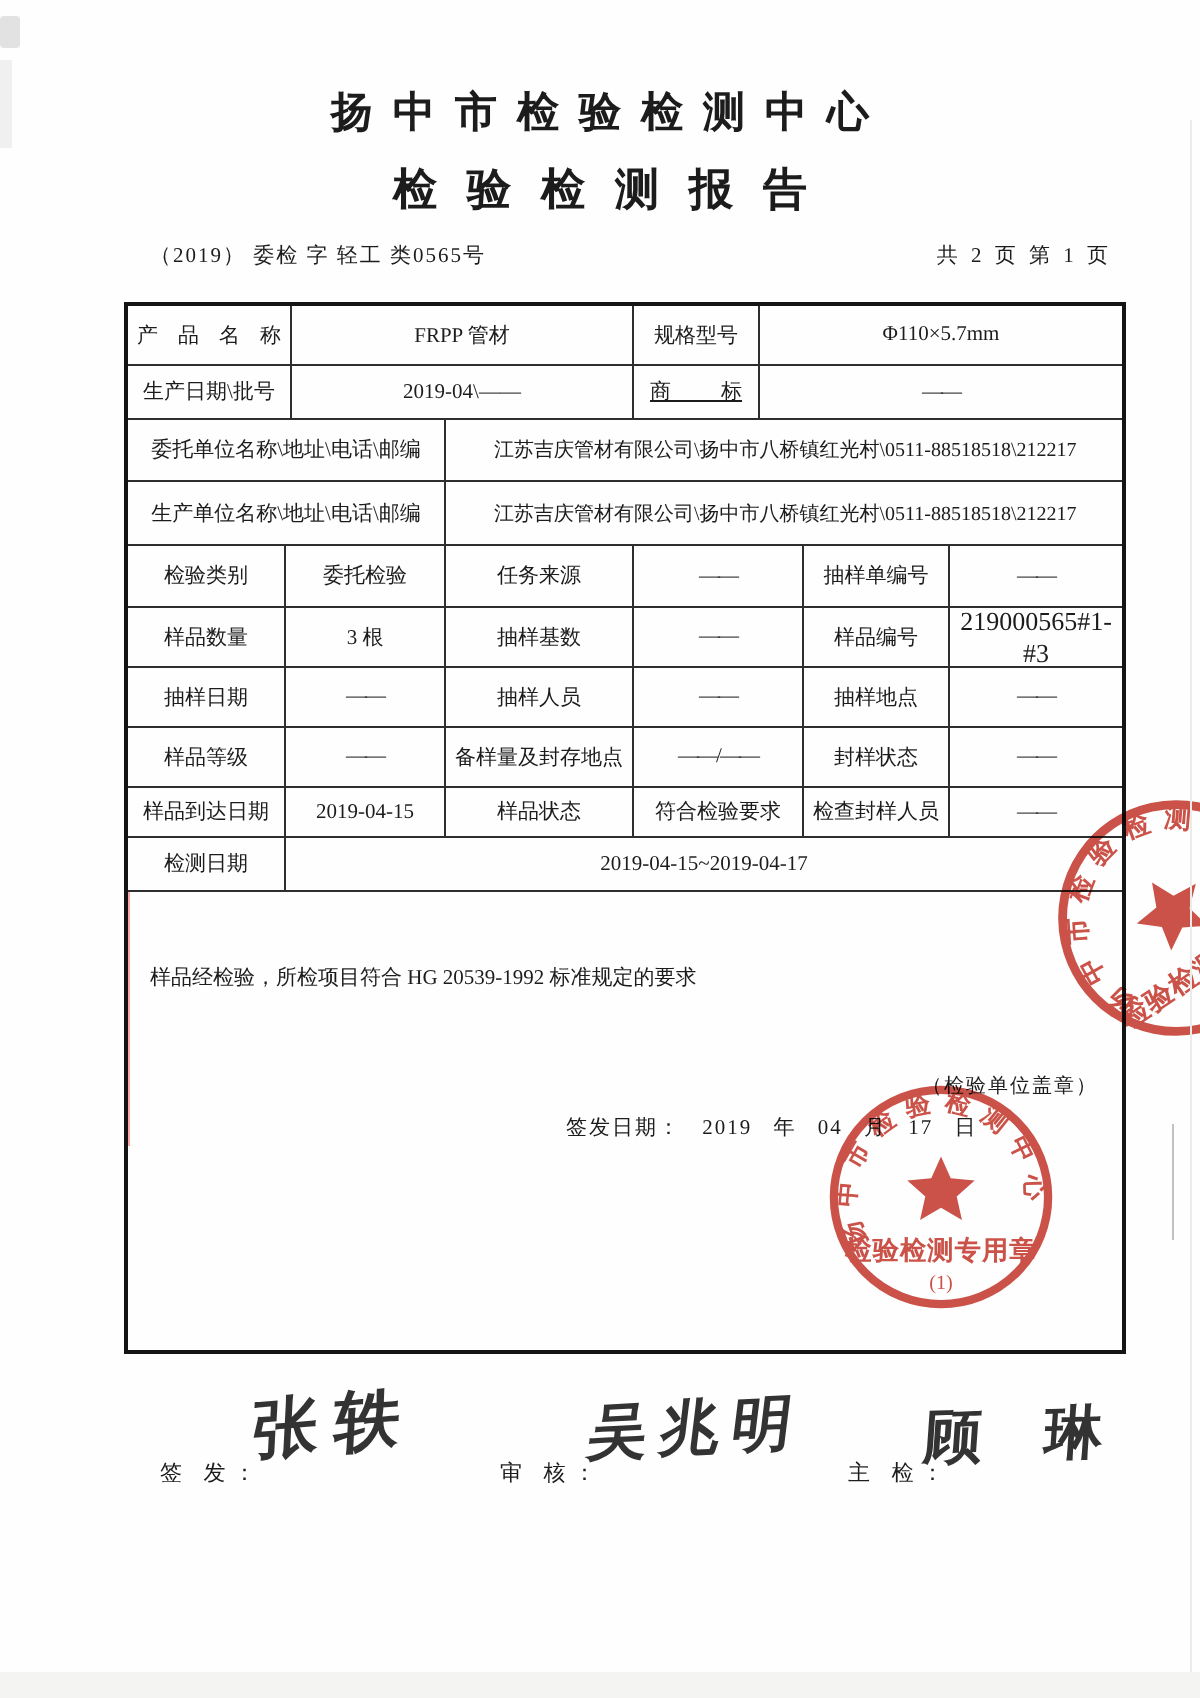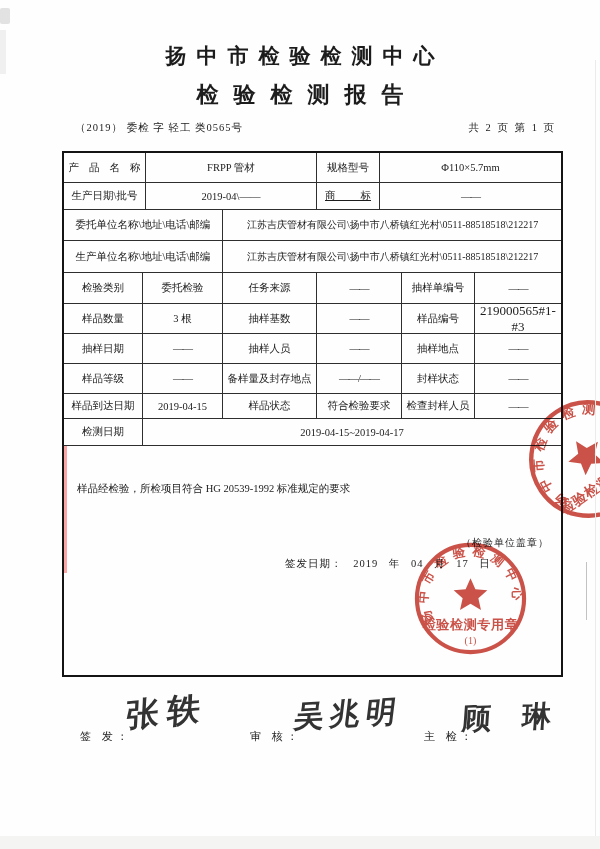--- a/index.html
+++ b/index.html
@@ -36,21 +36,21 @@
   .td:first-child{border-left:none;}
   .td.left{justify-content:flex-start;text-align:left;padding-left:24px;}
   .td.grow{flex:1;}
   .jlabel{display:inline-block;text-align:justify;text-align-last:justify;}
   .w72{width:72px;} .w46{width:46px;text-decoration:underline;}
   .dash{letter-spacing:-1px;}
   .small{font-size:13px;letter-spacing:0;}
   .co{font-size:10px;letter-spacing:0;}
 
   
-  .concl-cell{position:relative;flex:1;border-left:3px solid #fca5a5;box-sizing:border-box;}
+  .concl-cell{position:relative;flex:1;border-left:1px solid #fca5a5;box-sizing:border-box;}
   .concl-text{position:absolute;left:10px;top:36px;font-size:10.5px;}
   .seal-note{position:absolute;right:12px;top:90px;font-size:10px;letter-spacing:1px;}
   .date-line{position:absolute;left:218px;top:111px;font-size:10.5px;word-spacing:7px;letter-spacing:1px;}
 
   
   .sig-label{position:absolute;font-size:11px;letter-spacing:4px;margin-top:13px;}
   .sig-name{
     position:absolute;font-weight:bold;color:#222;opacity:.92;
     font-family:"Liberation Serif","DejaVu Serif",serif;
   }

